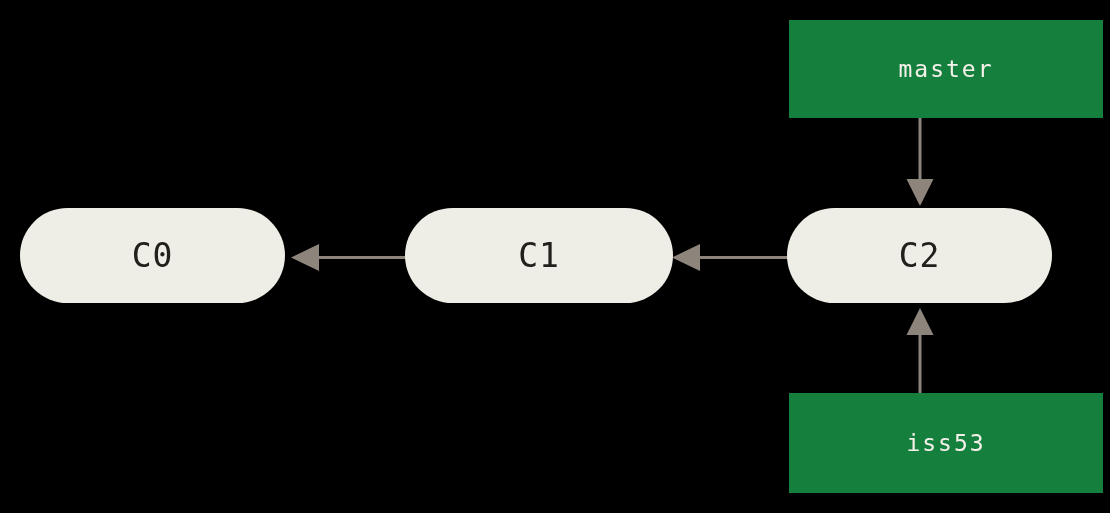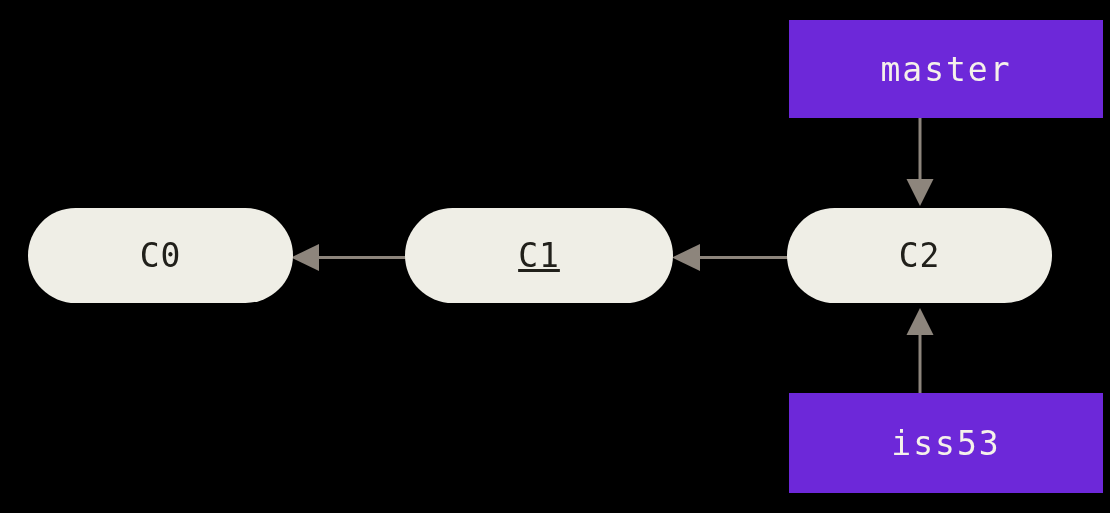--- a/index.html
+++ b/index.html
@@ -27,30 +27,30 @@
     position: absolute;
     background: #efeee6;
     border-radius: 48px;
     display: flex;
     align-items: center;
     justify-content: center;
     font-size: 33px;
     color: #21201b;
     letter-spacing: 1px;
   }
-  #commit-c0 { left: 28px;  top: 208px; width: 265px; height: 95px; }
-  #commit-c1 { left: 405px; top: 208px; width: 268px; height: 95px; text-decoration: underline; }
+  #commit-c0 { left: 20px;  top: 208px; width: 265px; height: 95px; }
+  #commit-c1 { left: 405px; top: 208px; width: 268px; height: 95px; }
   #commit-c2 { left: 787px; top: 208px; width: 265px; height: 95px; align-items: center; }
   .branch-ref {
     position: absolute;
-    background: #6d28d9;
+    background: #15803d;
     display: flex;
     align-items: center;
     justify-content: center;
-    font-size: 33px;
+    font-size: 23px;
     color: #f5f1ea;
     letter-spacing: 2px;
   }
   #branch-master { left: 789px; top: 20px;  width: 314px; height: 98px; }
   #branch-iss53  { left: 789px; top: 393px; width: 314px; height: 100px; }
   .arrow-line { stroke: #8d857c; stroke-width: 3; fill: none; }
   .arrowhead  { fill: #8d857c; stroke: none; }
 </style>
 </head>
 <body>

